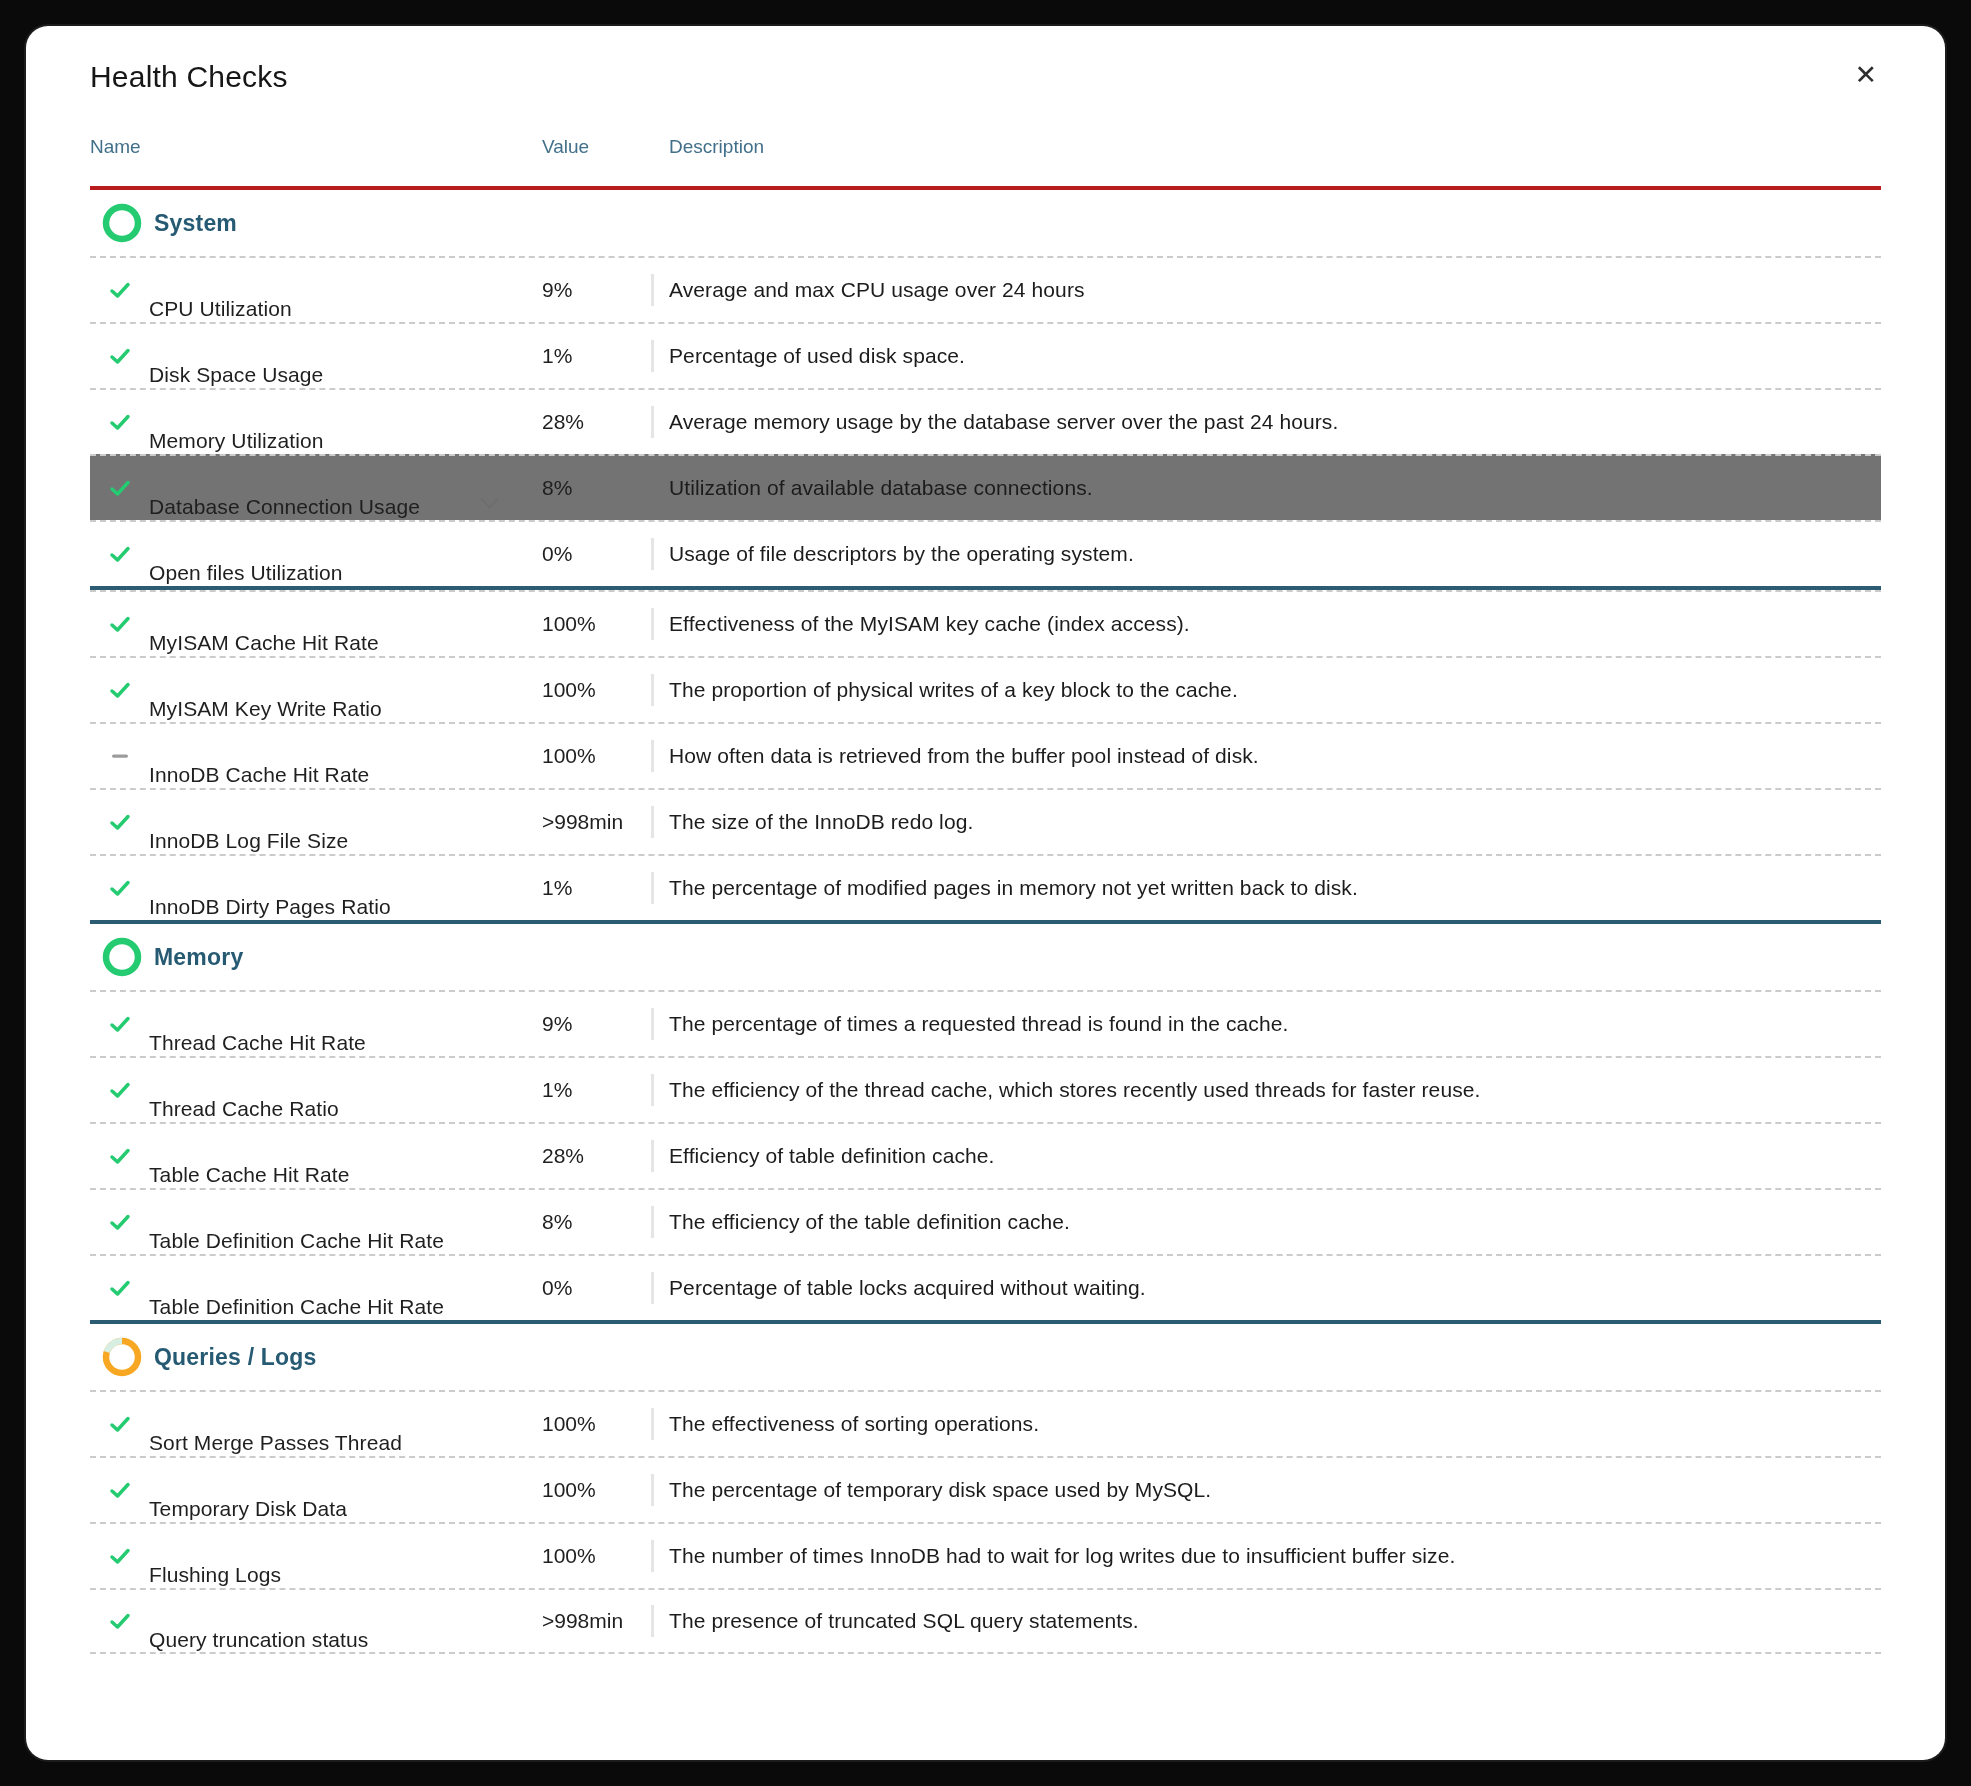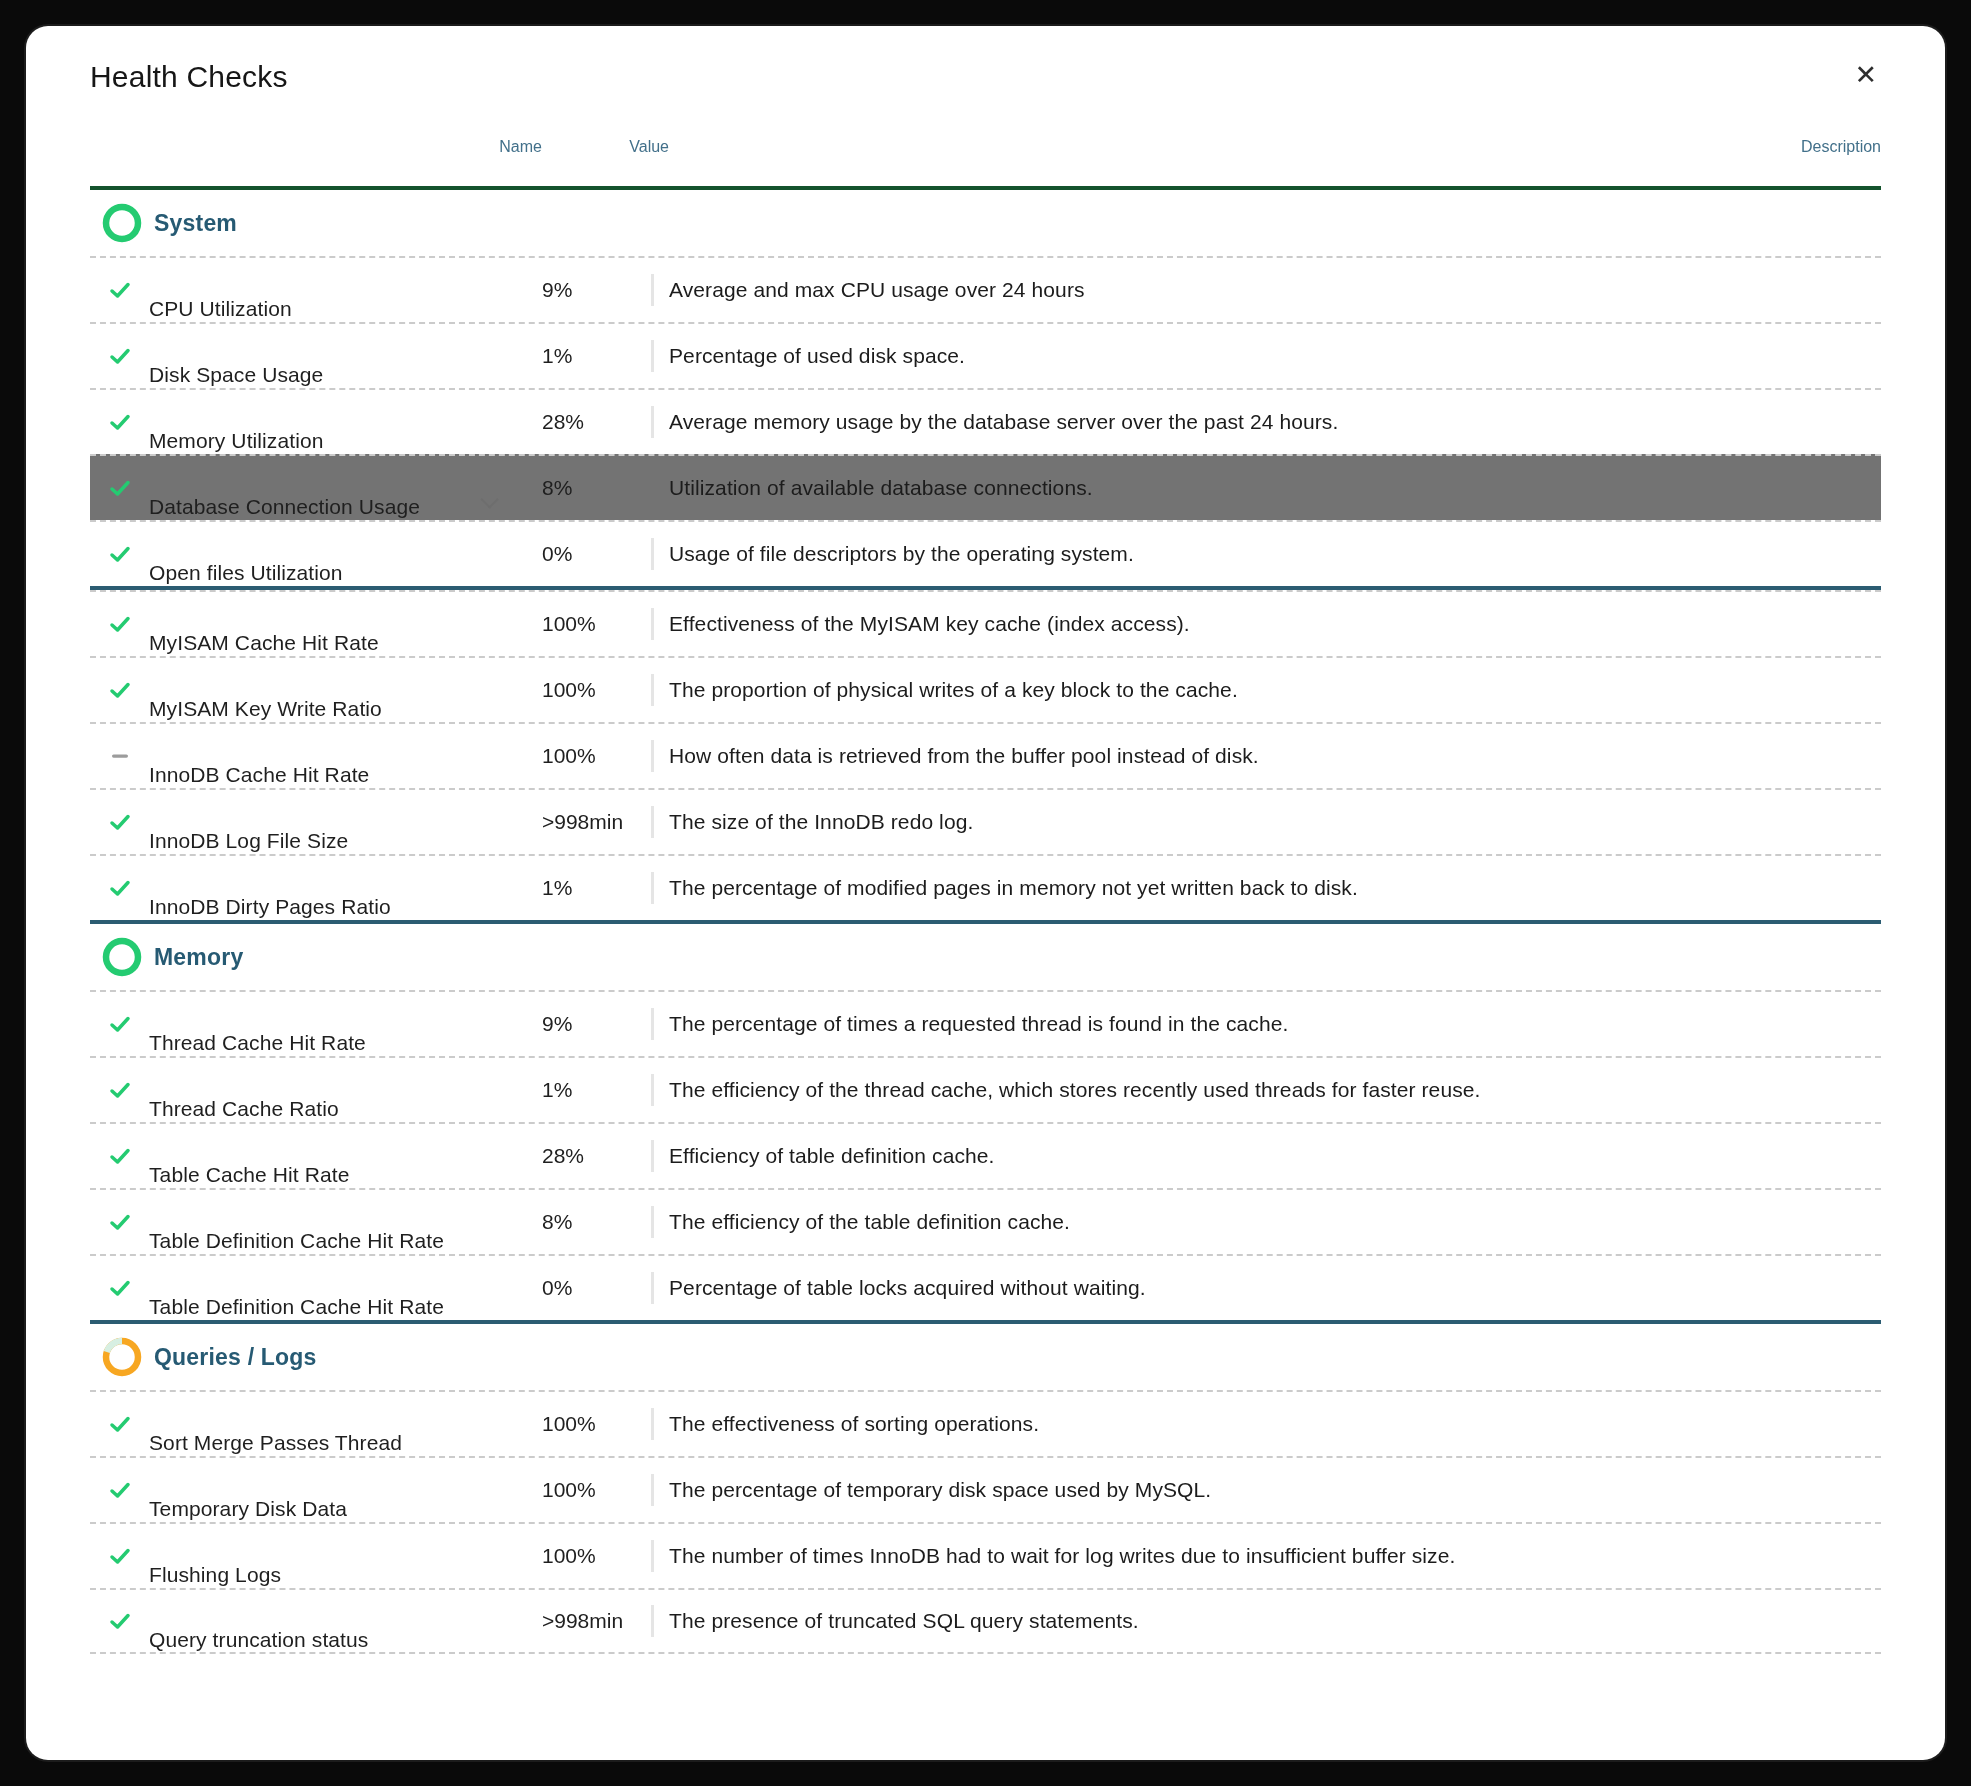--- a/index.html
+++ b/index.html
@@ -28,24 +28,23 @@
   }
   .close-btn {
     background:none; border:none; cursor:pointer;
     font-size:27px; line-height:27px; color:#2e2e2e; font-weight:400;
     padding:4px; margin:-2px 0 0 0;
   }
   .col-headers {
     margin-top:40px;
     display:grid;
     grid-template-columns:452px 127px 1fr;
-    font-size:16px; line-height:25px; color:#42708a;
+    font-size:19px; line-height:25px; color:#42708a;
     padding-bottom:27px;
-    border-bottom:4px solid #14532d;
-    text-align:right;
+    border-bottom:4px solid #b91c1c;
   }
   .section { border-top:4px solid #2b5c72; }
   .section:first-child { border-top:none; }
   .section-header {
     height:66px;
     display:flex; align-items:center;
     padding-left:12px; gap:12px;
   }
   .section-title {
     font-size:23px; font-weight:700; color:#265a73; letter-spacing:.2px;

